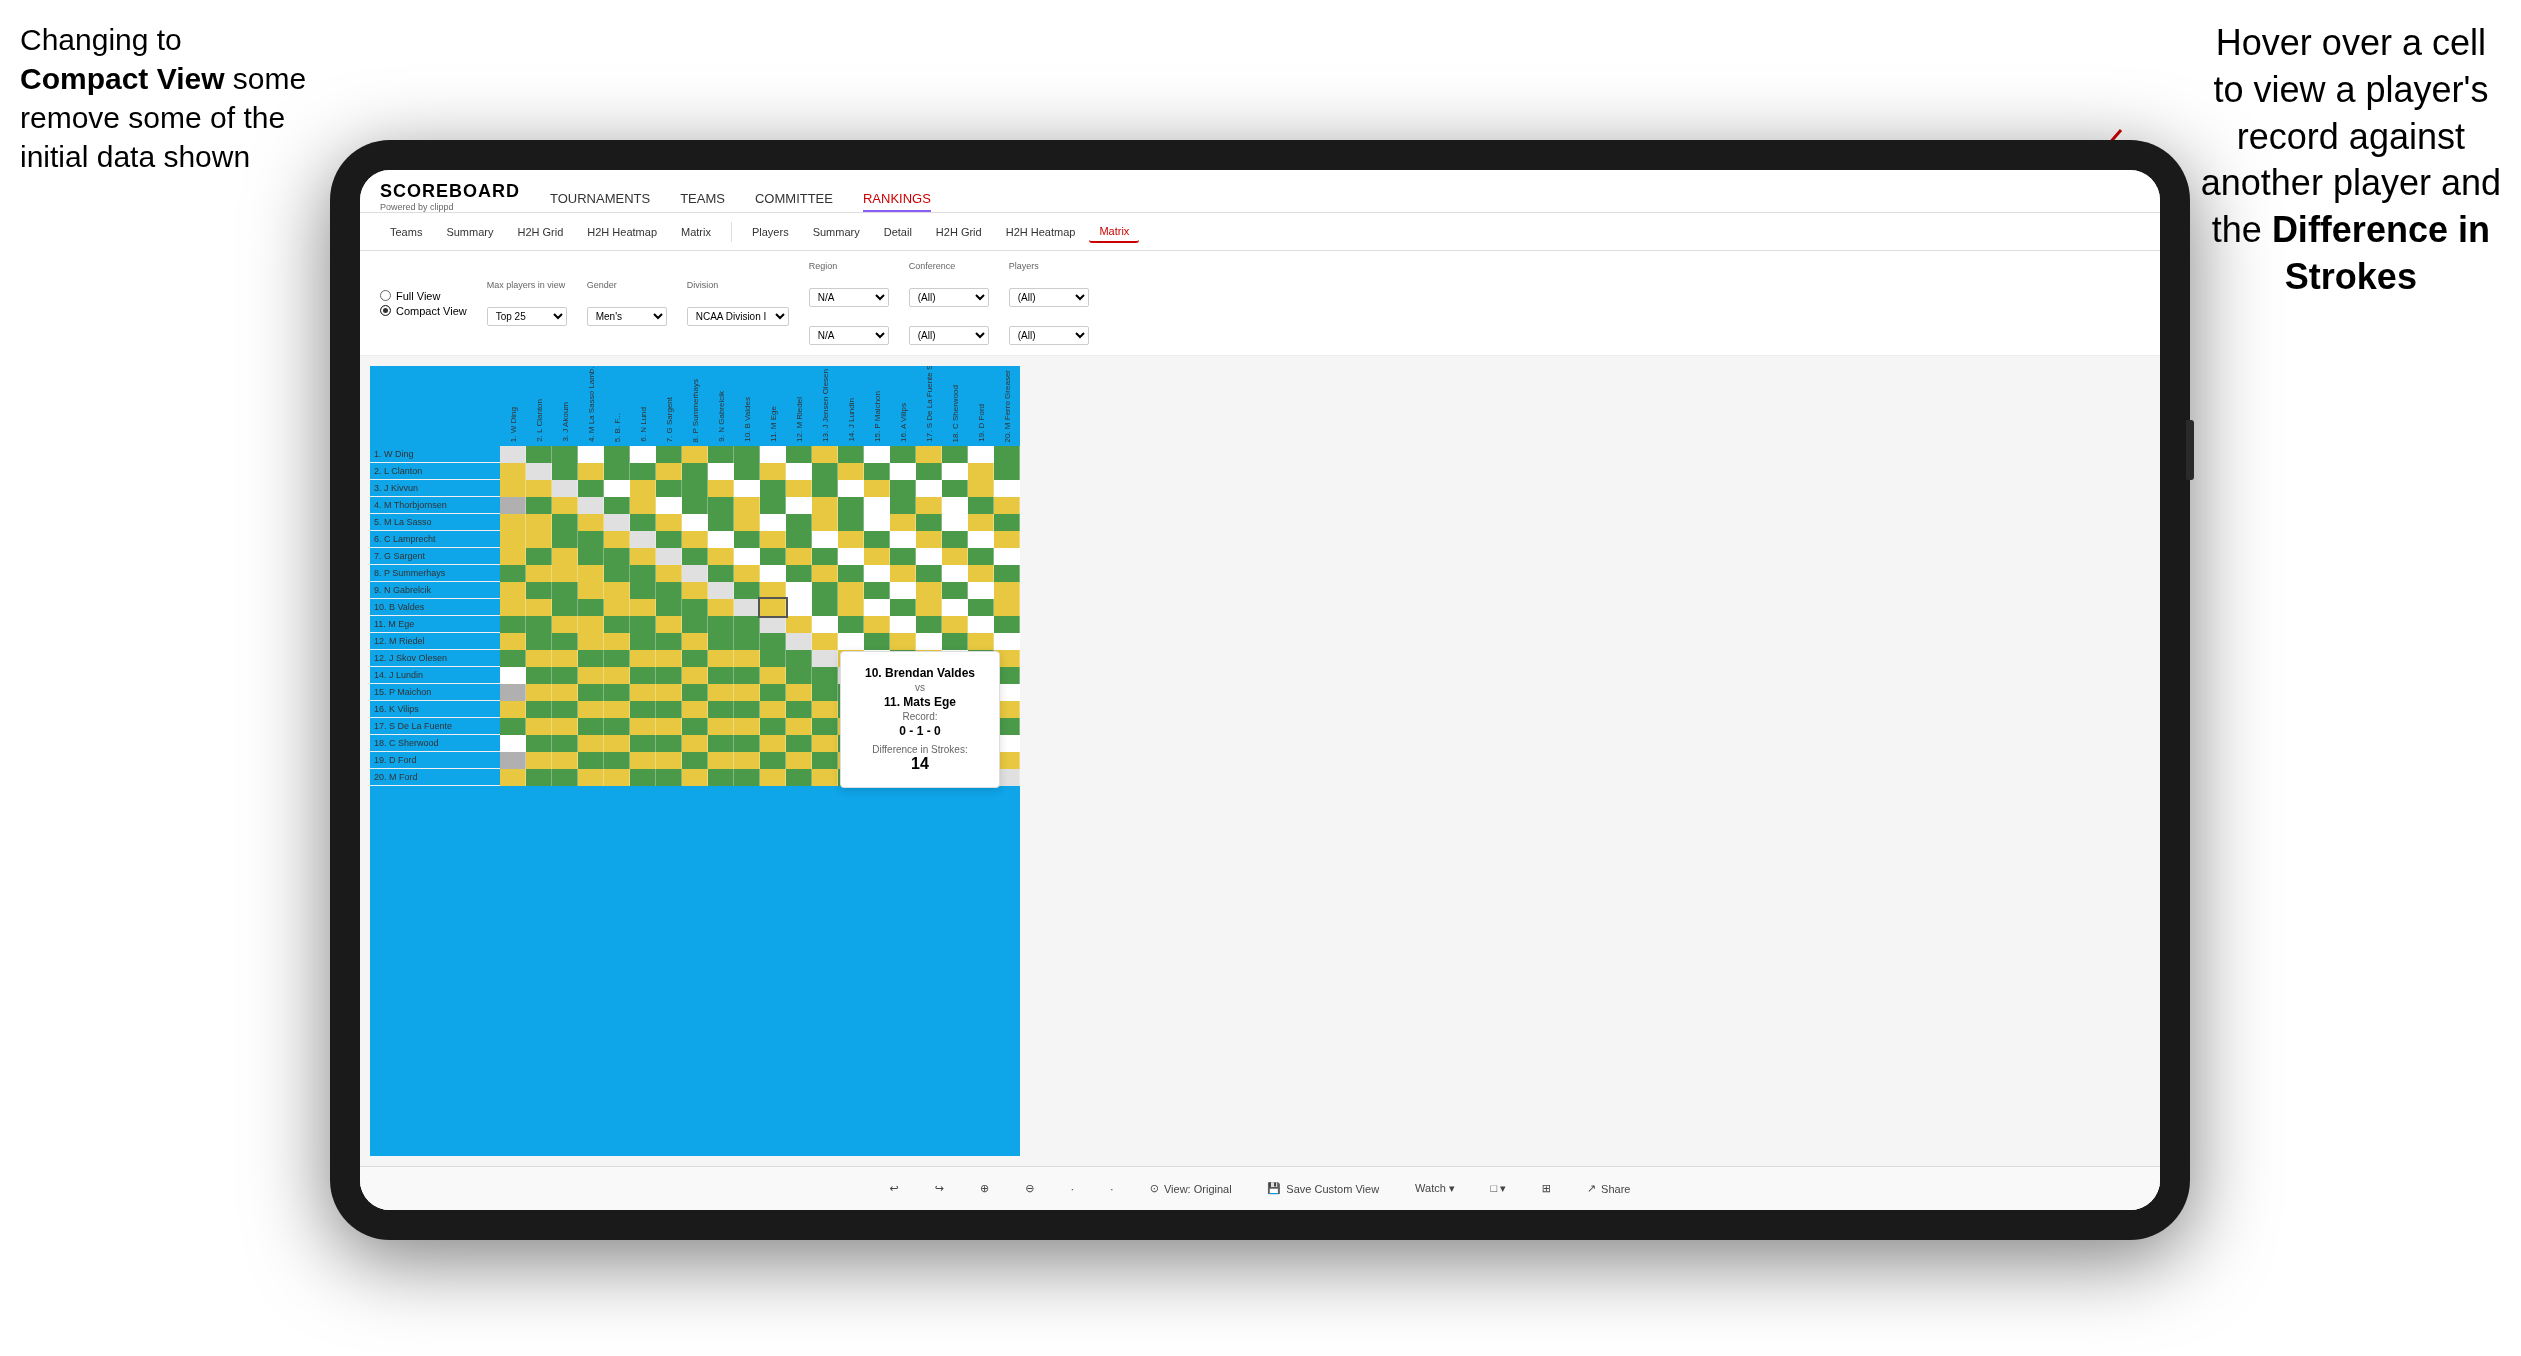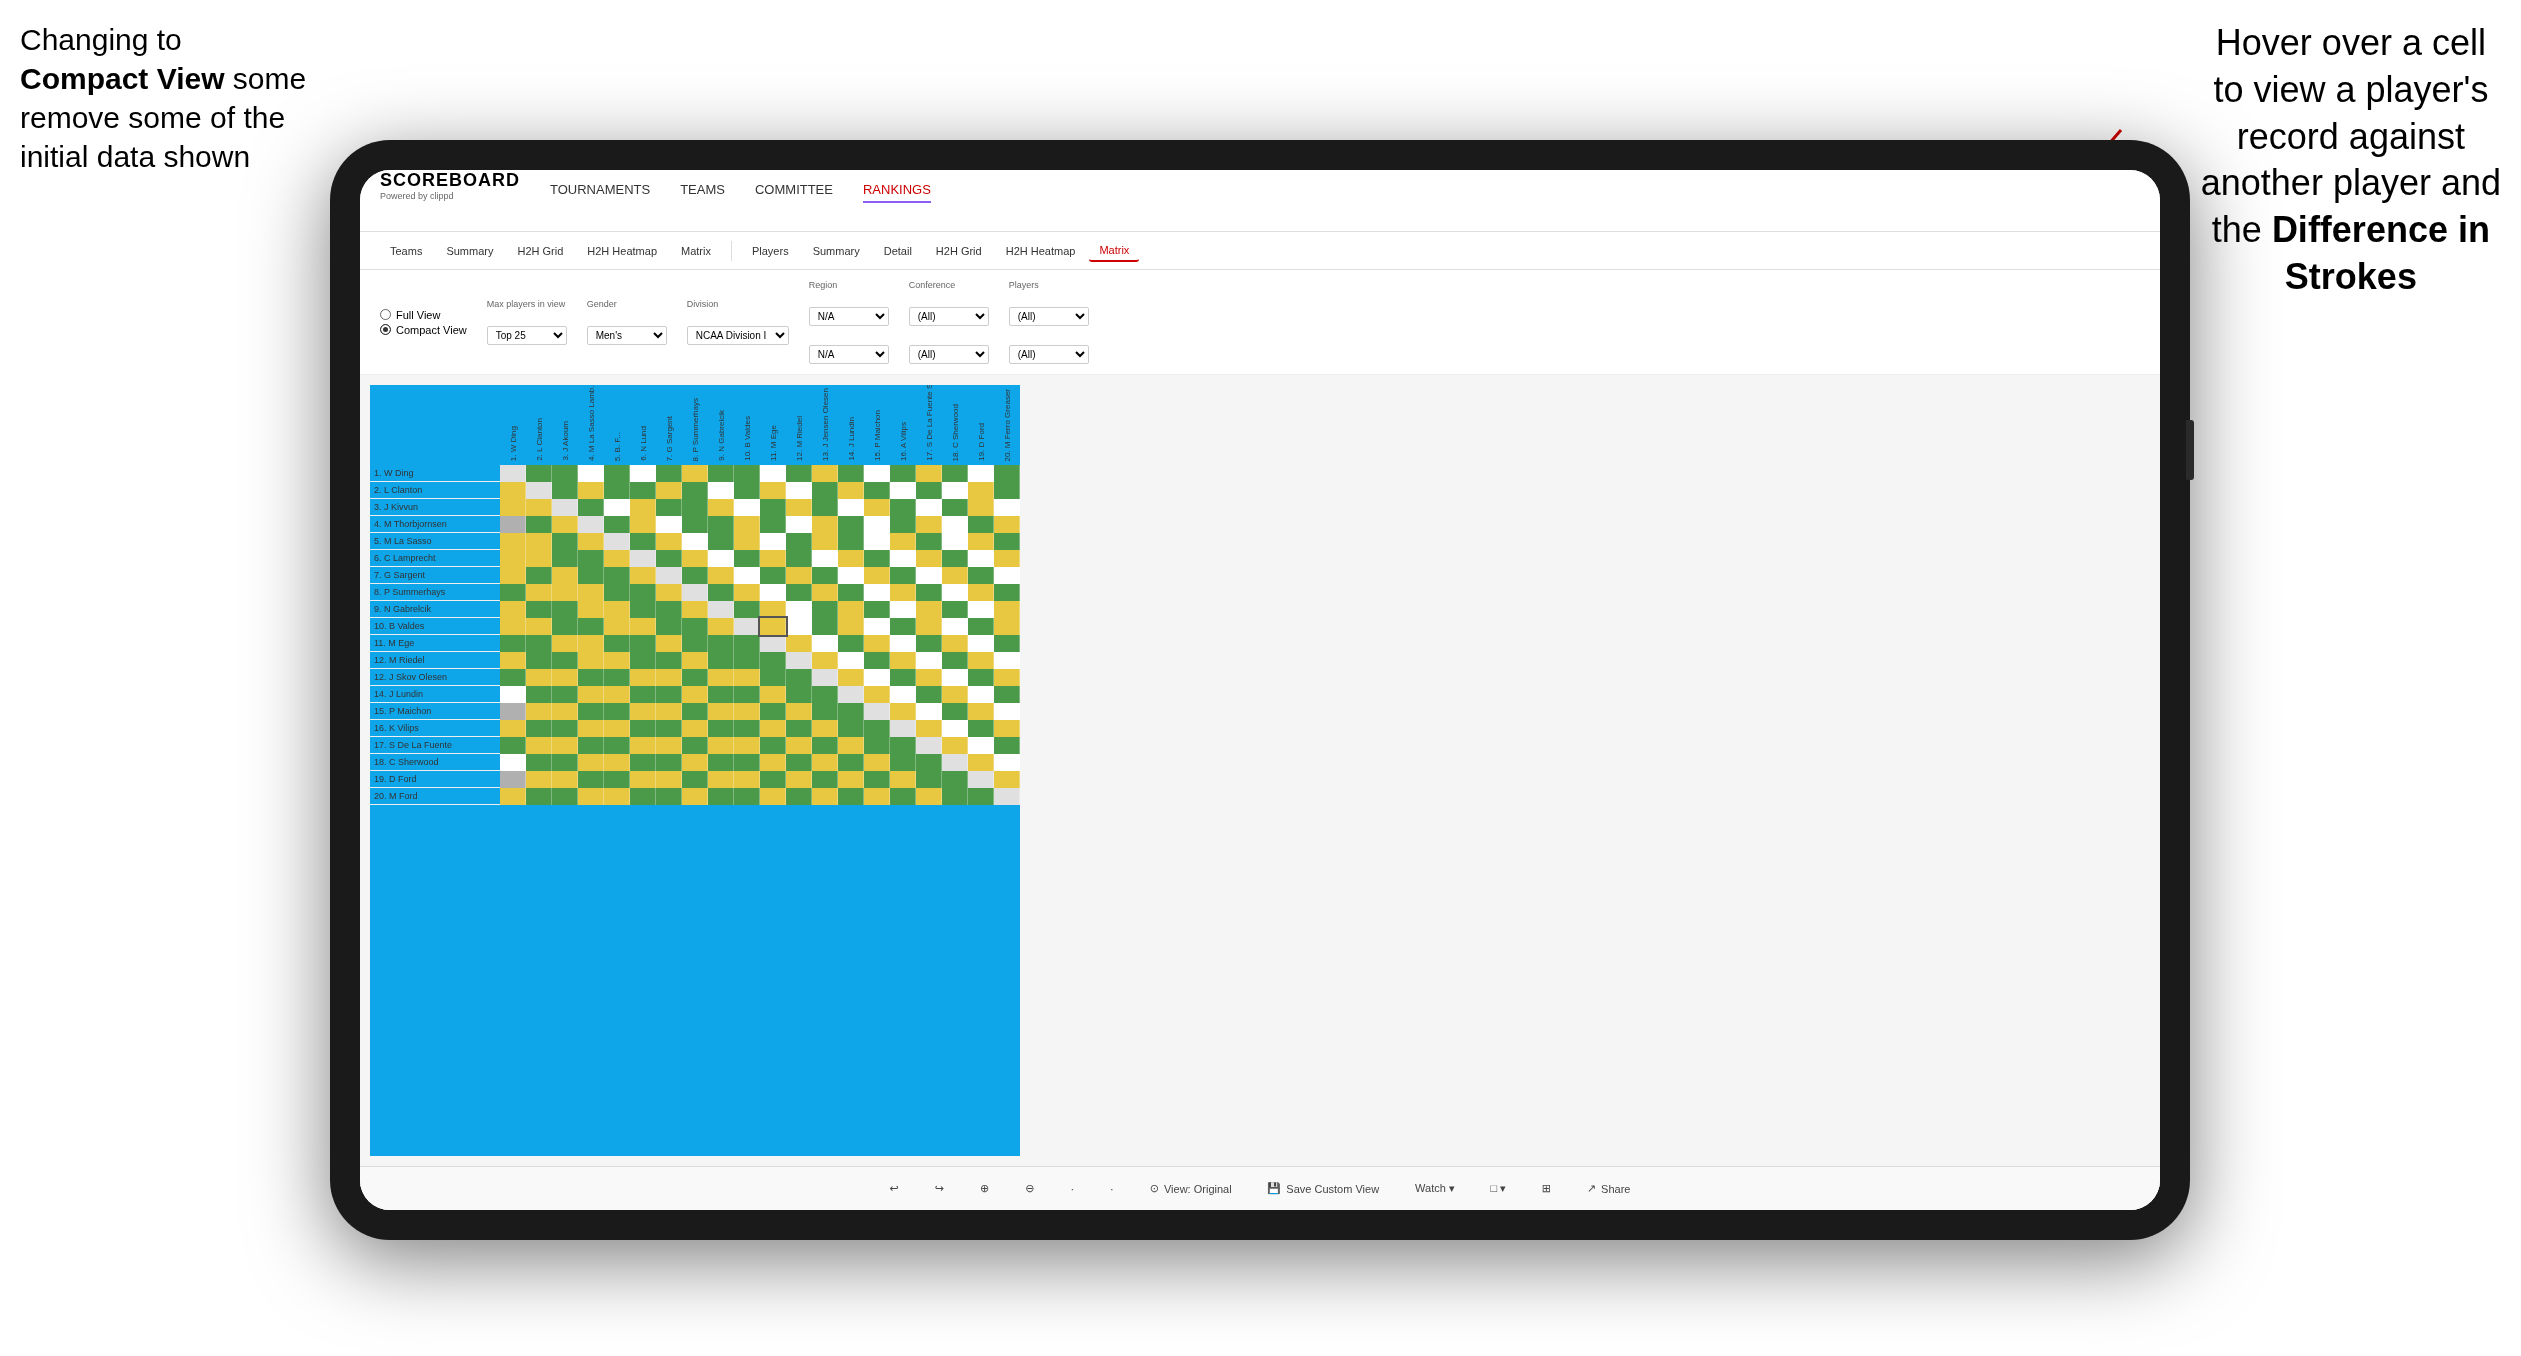--- a/index.html
+++ b/index.html
@@ -57,22 +57,22 @@
       display: flex;
       flex-direction: column;
     }
 
     
     .scoreboard-nav {
       background: #fff;
       border-bottom: 1px solid #ddd;
       padding: 0 20px;
       display: flex;
-      align-items: flex-start;
-      height: 62px;
+      align-items: flex-end;
+      height: 43px;
       flex-shrink: 0;
     }
 
     .logo-area {
       display: flex;
       flex-direction: column;
       margin-right: 30px;
     }
 
     .logo-scoreboard {
@@ -1052,20 +1052,29 @@
                 <div class="grid-cell cell-green"></div>
                 <div class="grid-cell cell-yellow"></div>
                 <div class="grid-cell cell-green"></div>
                 <div class="grid-cell cell-green"></div>
                 <div class="grid-cell cell-diag"></div>
             </div>
 
           </div>
         </div>
 
+        <div class="tooltip-popup" style="position:absolute; left:480px; top:295px; z-index:10;">
+          <div class="tooltip-players">10. Brendan Valdes</div>
+          <div class="tooltip-vs">vs</div>
+          <div class="tooltip-players">11. Mats Ege</div>
+          <div class="tooltip-record-label">Record:</div>
+          <div class="tooltip-record">0 - 1 - 0</div>
+          <div class="tooltip-strokes-label">Difference in Strokes:</div>
+          <div class="tooltip-strokes-val">14</div>
+        </div>
 
       </div>
 
       <div class="bottom-toolbar">
         <span class="toolbar-btn">↩</span>
         <span class="toolbar-btn">↪</span>
         <span class="toolbar-btn">⊕</span>
         <span class="toolbar-btn">⊖</span>
         <span class="toolbar-btn">·</span>
         <span class="toolbar-btn">·</span>

